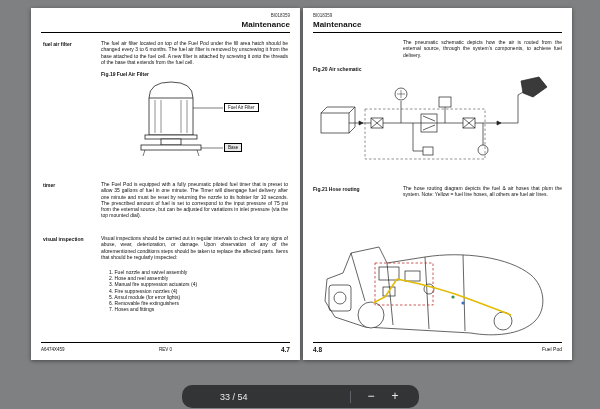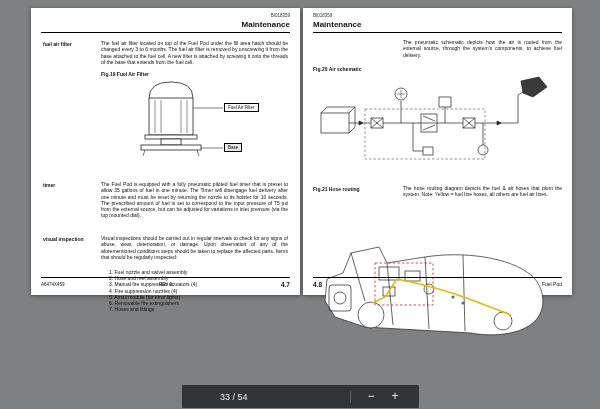--- a/index.html
+++ b/index.html
@@ -3,21 +3,21 @@
 <meta charset="utf-8">
 <style>
   * { box-sizing: border-box; margin: 0; padding: 0; }
   html, body { margin: 0; background: #6e6f70; }
   .viewport {
     position: relative; width: 600px; height: 409px;
     background: #7f8081; overflow: hidden;
     font-family: "Liberation Sans", sans-serif; color: #111;
   }
   .page {
-    position: absolute; top: 8px; width: 269px; height: 287px;
+    position: absolute; top: 8px; width: 269px; height: 352px;
     background: #ffffff; box-shadow: 0 1px 4px rgba(0,0,0,0.45);
   }
   .page-left  { left: 31px; }
   .page-right { left: 303px; }
 
   .docnum { position: absolute; top: 5px; font-size: 4.5px; color: #333; }
   .docnum.r { right: 10px; } .docnum.l { left: 10px; }
   .ptitle { position: absolute; top: 12px; font-size: 8px; font-weight: bold; }
   .ptitle.r { right: 10px; } .ptitle.l { left: 10px; }
   .hrule { position: absolute; top: 24px; left: 10px; right: 10px; border-top: 1.3px solid #000; }
@@ -37,21 +37,21 @@
   }
 
   .f-left { position: absolute; left: 10px; bottom: 8px; font-size: 4.5px; }
   .f-center { position: absolute; left: 0; right: 0; bottom: 8px; text-align: center; font-size: 4.5px; }
   .f-right { position: absolute; right: 10px; bottom: 7px; font-size: 6.5px; font-weight: bold; }
   .f-pageno-left { position: absolute; left: 10px; bottom: 7px; font-size: 6.5px; font-weight: bold; }
   .f-text-right { position: absolute; right: 10px; bottom: 8px; font-size: 5px; }
 
   .toolbar {
     position: absolute; left: 182px; bottom: 1px; width: 237px; height: 23px;
-    background: rgba(48,49,51,0.96); border-radius: 1px;
+    background: rgba(48,49,51,0.96); border-radius: 10px;
     display: flex; align-items: center;
     color: #e8eaed; font-size: 9px; padding: 0 12px 0 38px;
   }
   .tspacer { flex: 1; }
   .tdivider { width: 1px; height: 12px; background: #5f6368; margin: 0 8px; }
   .tbtn {
     background: none; border: none; color: #e8eaed; font-size: 12px;
     width: 24px; height: 23px; line-height: 23px; cursor: pointer;
     font-family: "Liberation Sans", sans-serif;
   }

